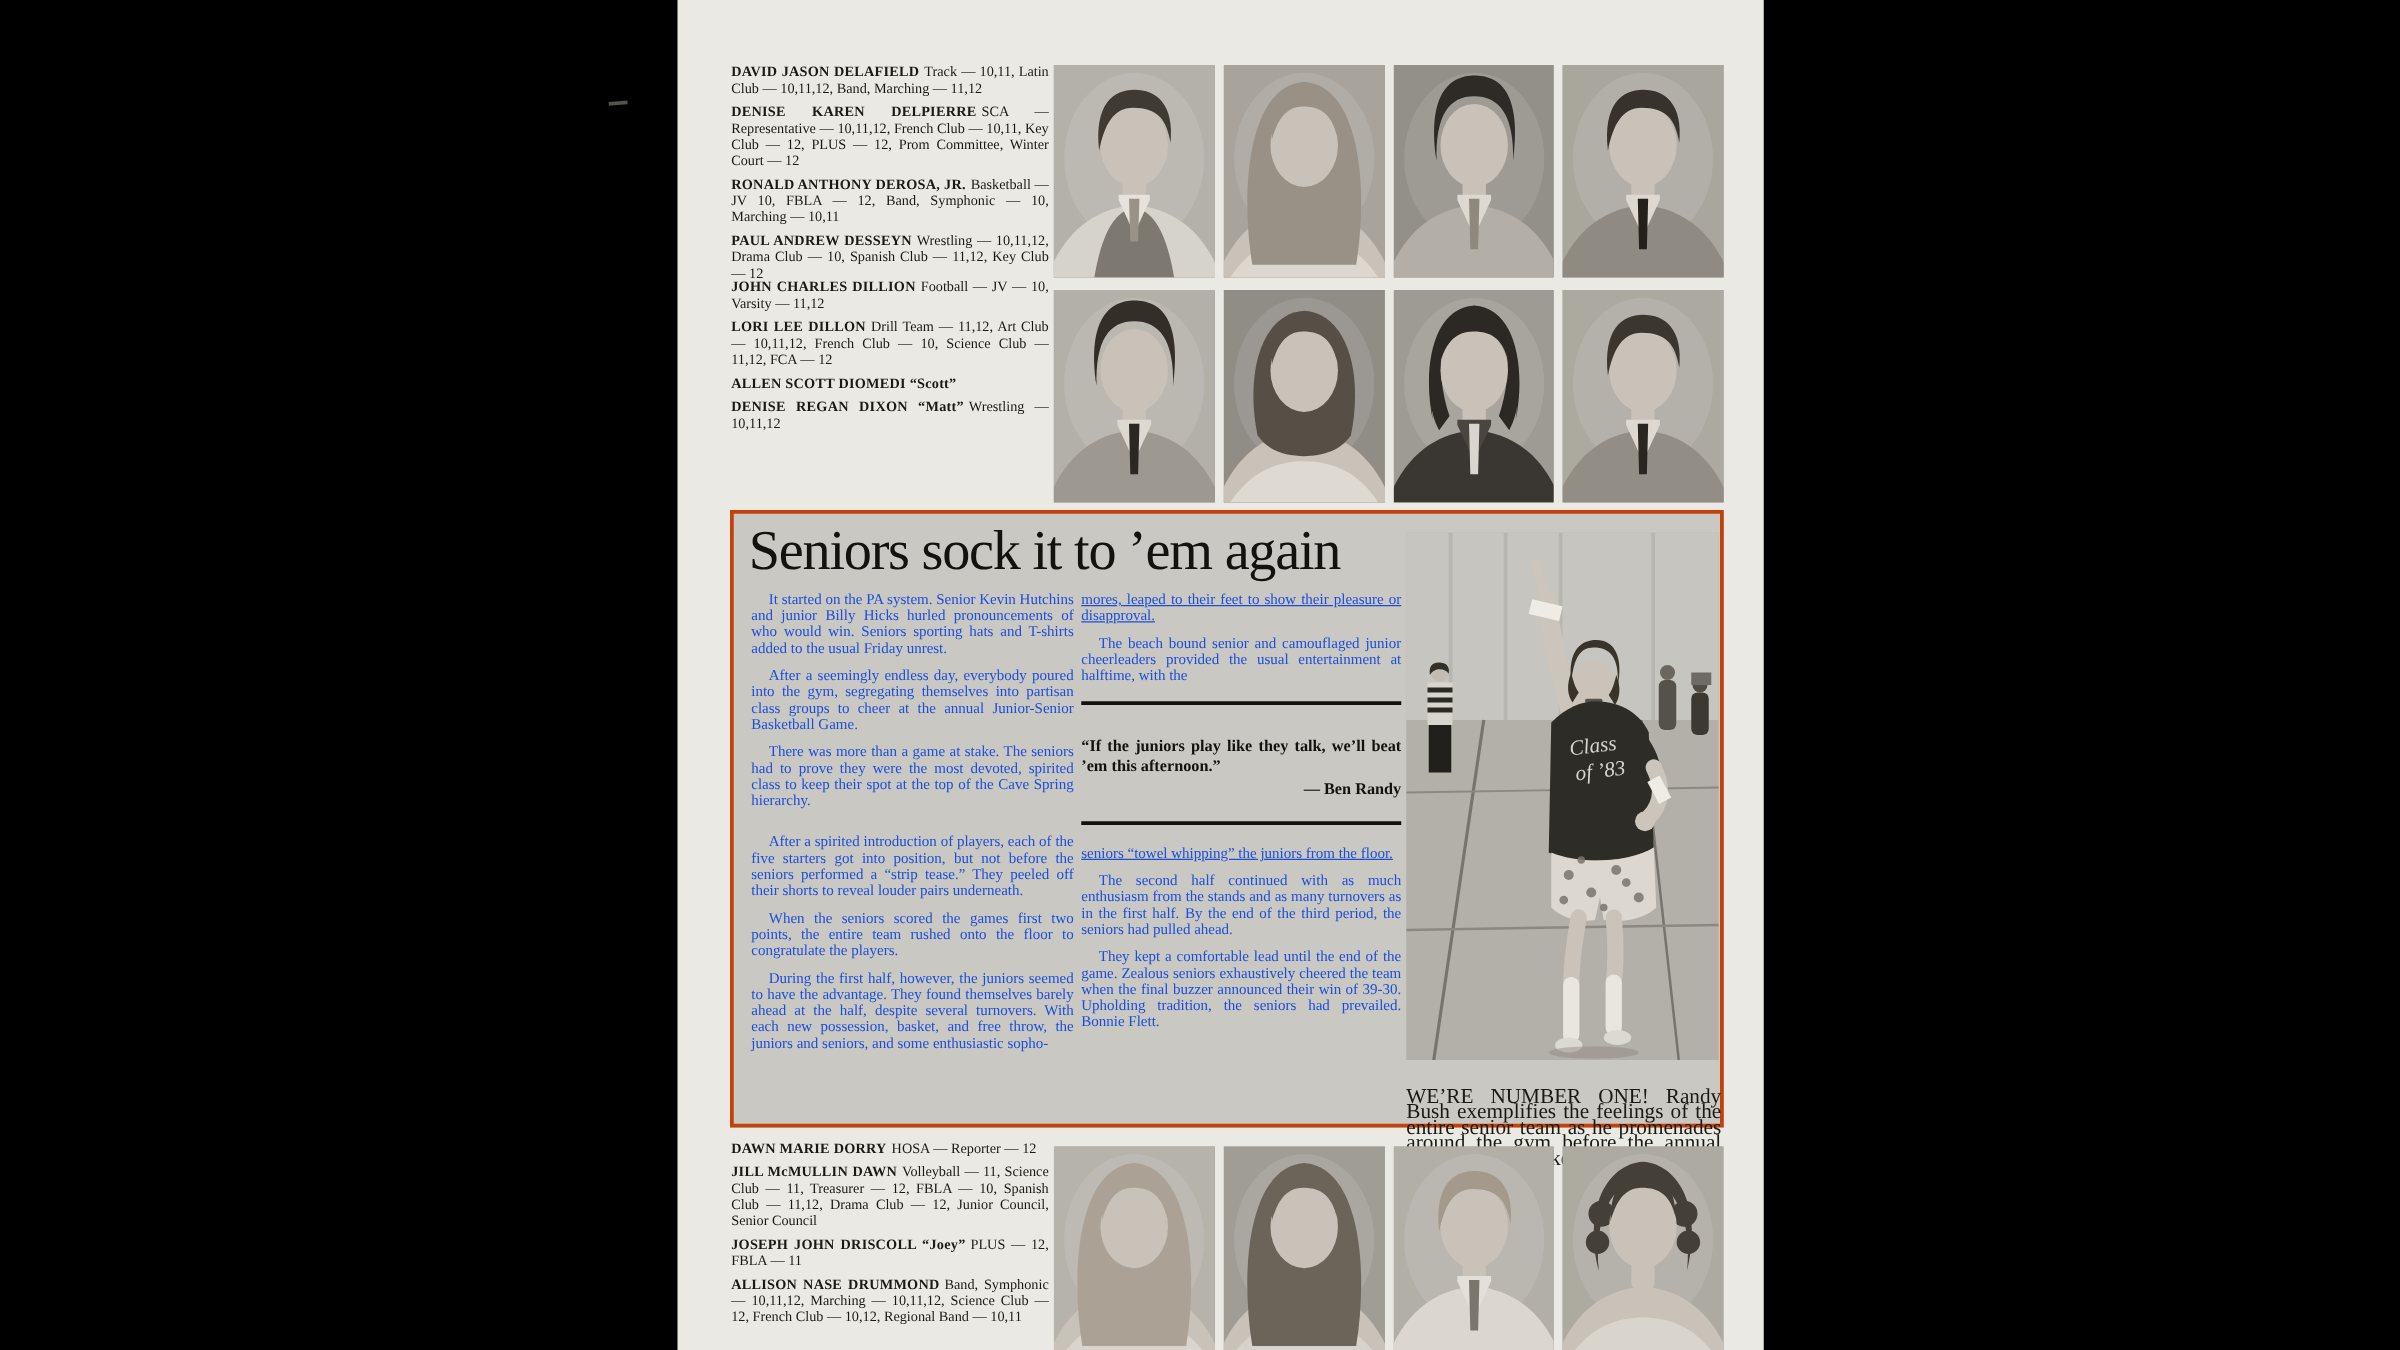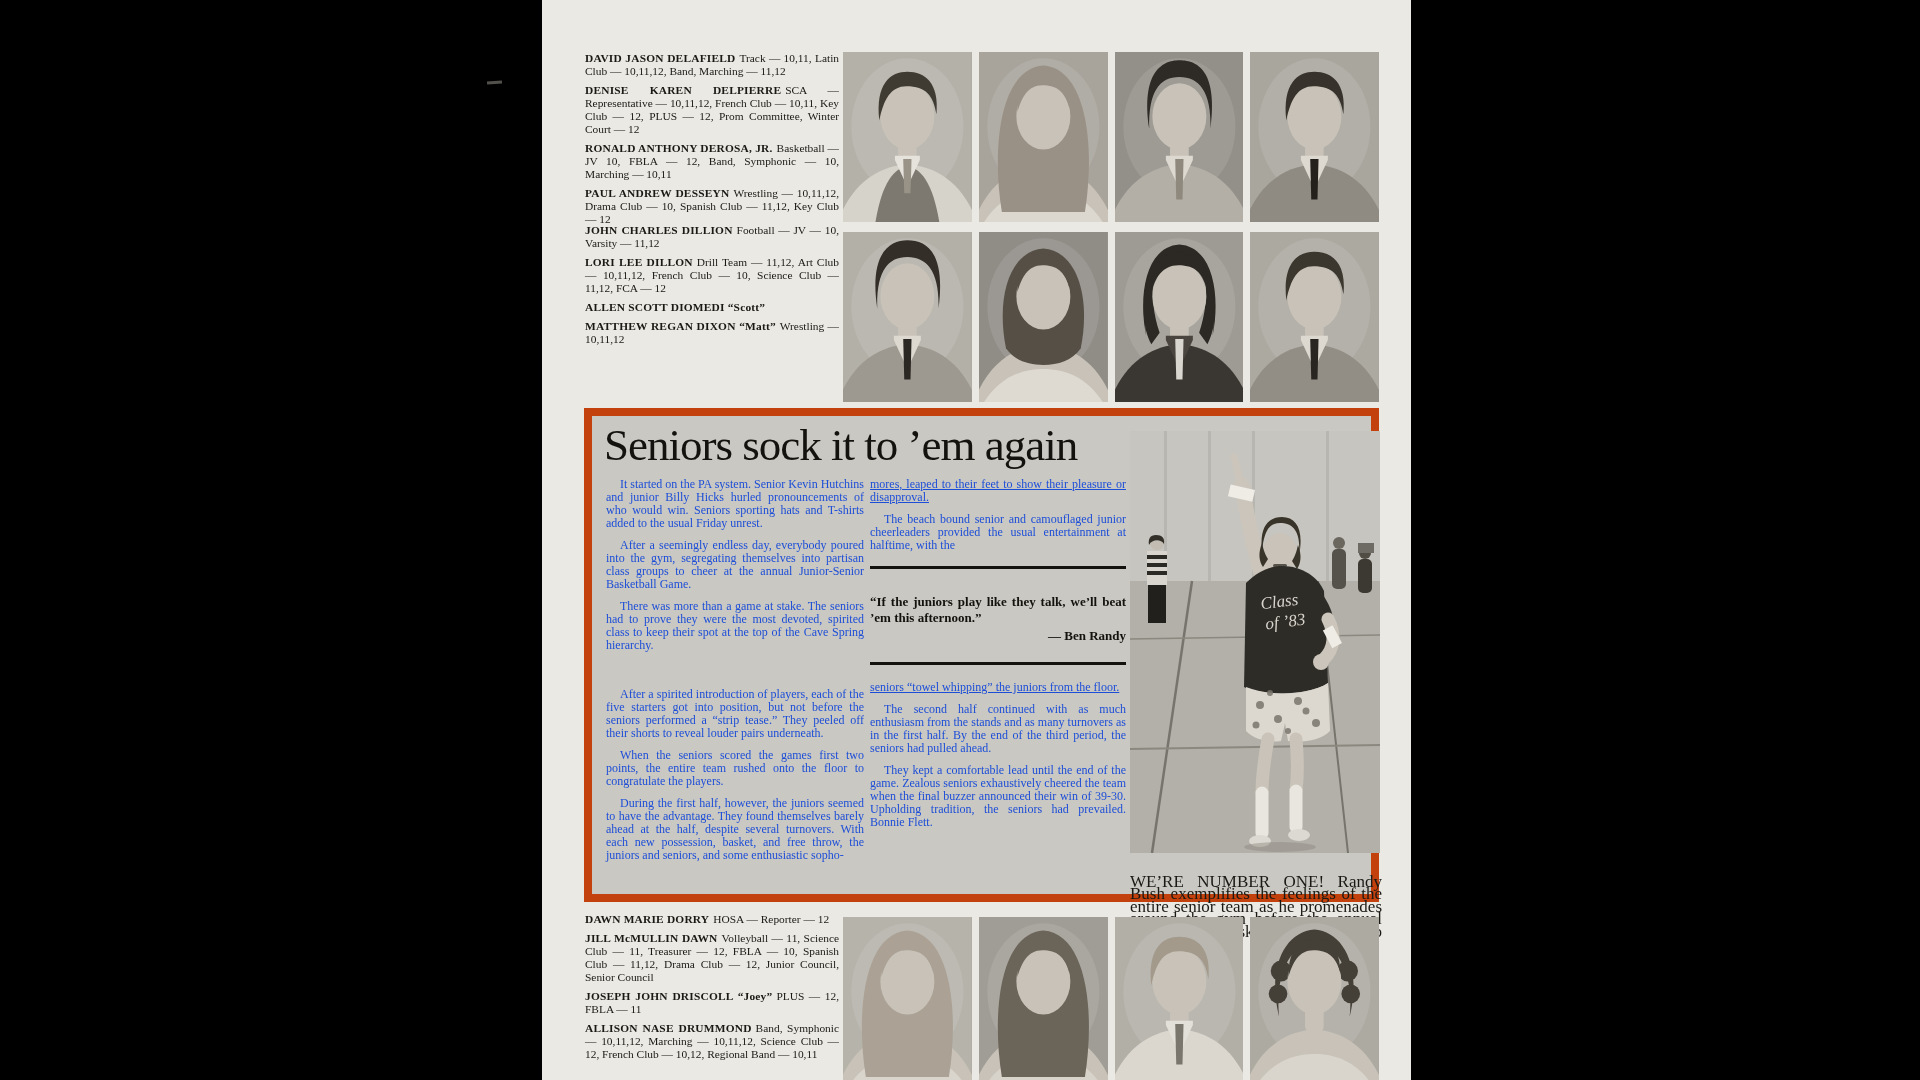--- a/index.html
+++ b/index.html
@@ -18,28 +18,28 @@
 
   
   .pgrid{position:absolute;left:301px;width:536px;display:grid;grid-template-columns:repeat(4,1fr);column-gap:7px;}
   #grid-top{top:52px;grid-template-rows:170px 170px;row-gap:10px;}
   #grid-bottom{top:917px;grid-template-rows:163px;overflow:hidden;}
   .portrait{position:relative;overflow:hidden;background:#a5a29b;}
   .portrait svg{position:absolute;left:0;top:0;width:100%;height:100%;display:block;}
 
   
   #article{position:absolute;left:42px;top:408px;width:795px;height:494px;box-sizing:border-box;
-           background:#c9c8c2;border:8px solid #c2410c;}
+           background:#c9c8c2;border:3px solid #c2410c;}
   #headline{position:absolute;left:12px;top:0px;font-size:45px;line-height:58px;letter-spacing:-1px;color:#14120e;white-space:nowrap;}
   .col{position:absolute;top:62px;}
   #col1{left:14px;width:258px;}
   #col2{left:278px;width:256px;}
   .art{margin:0 0 9px 0;font-size:12px;line-height:13px;text-align:justify;text-indent:14px;color:#1d4ed8;}
   .art.cont{text-indent:0;text-decoration:underline;}
-  .art.gapafter{margin-bottom:36px;}
+  .art.gapafter{margin-bottom:20px;}
   .pq{margin-top:14px;margin-bottom:16px;}
   .rule{height:3px;background:#14120e;}
   .pq-text{margin:25px 0 2px 0;font-size:13px;line-height:15.5px;font-weight:bold;text-align:justify;color:#14120e;}
   .pq-attr{margin:3px 0 18px 0;font-size:13px;font-weight:bold;text-align:right;color:#14120e;}
   #action-photo{position:absolute;left:538px;top:15px;width:250px;height:422px;background:#bdbbb5;}
   #action-photo svg{width:100%;height:100%;display:block;}
   #photo-caption{position:absolute;left:538px;top:443px;width:252px;font-size:17px;line-height:12.4px;text-align:justify;color:#1b1914;}
 </style>
 </head>
 <body>
@@ -53,21 +53,21 @@
       <p class="bio"><b>DAVID JASON DELAFIELD</b><span>Track — 10,11, Latin Club — 10,11,12, Band, Marching — 11,12</span></p>
       <p class="bio"><b>DENISE KAREN DELPIERRE</b><span>SCA — Representative — 10,11,12, French Club — 10,11, Key Club — 12, PLUS — 12, Prom Committee, Winter Court — 12</span></p>
       <p class="bio"><b>RONALD ANTHONY DEROSA, JR.</b><span>Basketball — JV 10, FBLA — 12, Band, Symphonic — 10, Marching — 10,11</span></p>
       <p class="bio"><b>PAUL ANDREW DESSEYN</b><span>Wrestling — 10,11,12, Drama Club — 10, Spanish Club — 11,12, Key Club — 12</span></p>
     </div>
 
     <div class="bios" id="bios-top-2">
       <p class="bio"><b>JOHN CHARLES DILLION</b><span>Football — JV — 10, Varsity — 11,12</span></p>
       <p class="bio"><b>LORI LEE DILLON</b><span>Drill Team — 11,12, Art Club — 10,11,12, French Club — 10, Science Club — 11,12, FCA — 12</span></p>
       <p class="bio"><b>ALLEN SCOTT DIOMEDI “Scott”</b><span></span></p>
-      <p class="bio"><b>MATTHEW REGAN DIXON “Matt”</b><span>Wrestling — 10,11,12</span></p>
+      <p class="bio"><b>DENISE REGAN DIXON “Matt”</b><span>Wrestling — 10,11,12</span></p>
     </div>
 
     <div class="pgrid" id="grid-top">
       <div class="portrait">
           <svg viewBox="0 0 124 170" preserveAspectRatio="xMidYMin slice">
             <rect x="0" y="0" width="124" height="170" fill="#b4b1a9"></rect>
             <ellipse cx="62" cy="72" rx="54" ry="66" fill="#ffffff" opacity="0.10"></ellipse>
             <rect x="53" y="80" width="18" height="32" rx="7" fill="#c8c2b8"></rect>
             <path d="M-8,172 C6,126 34,110 62,108 C90,110 118,126 132,172 Z" fill="#d6d3cb"></path>
             <path d="M30,172 C36,128 48,112 62,110 C76,112 88,128 94,172 Z" fill="#7d7870"></path>

